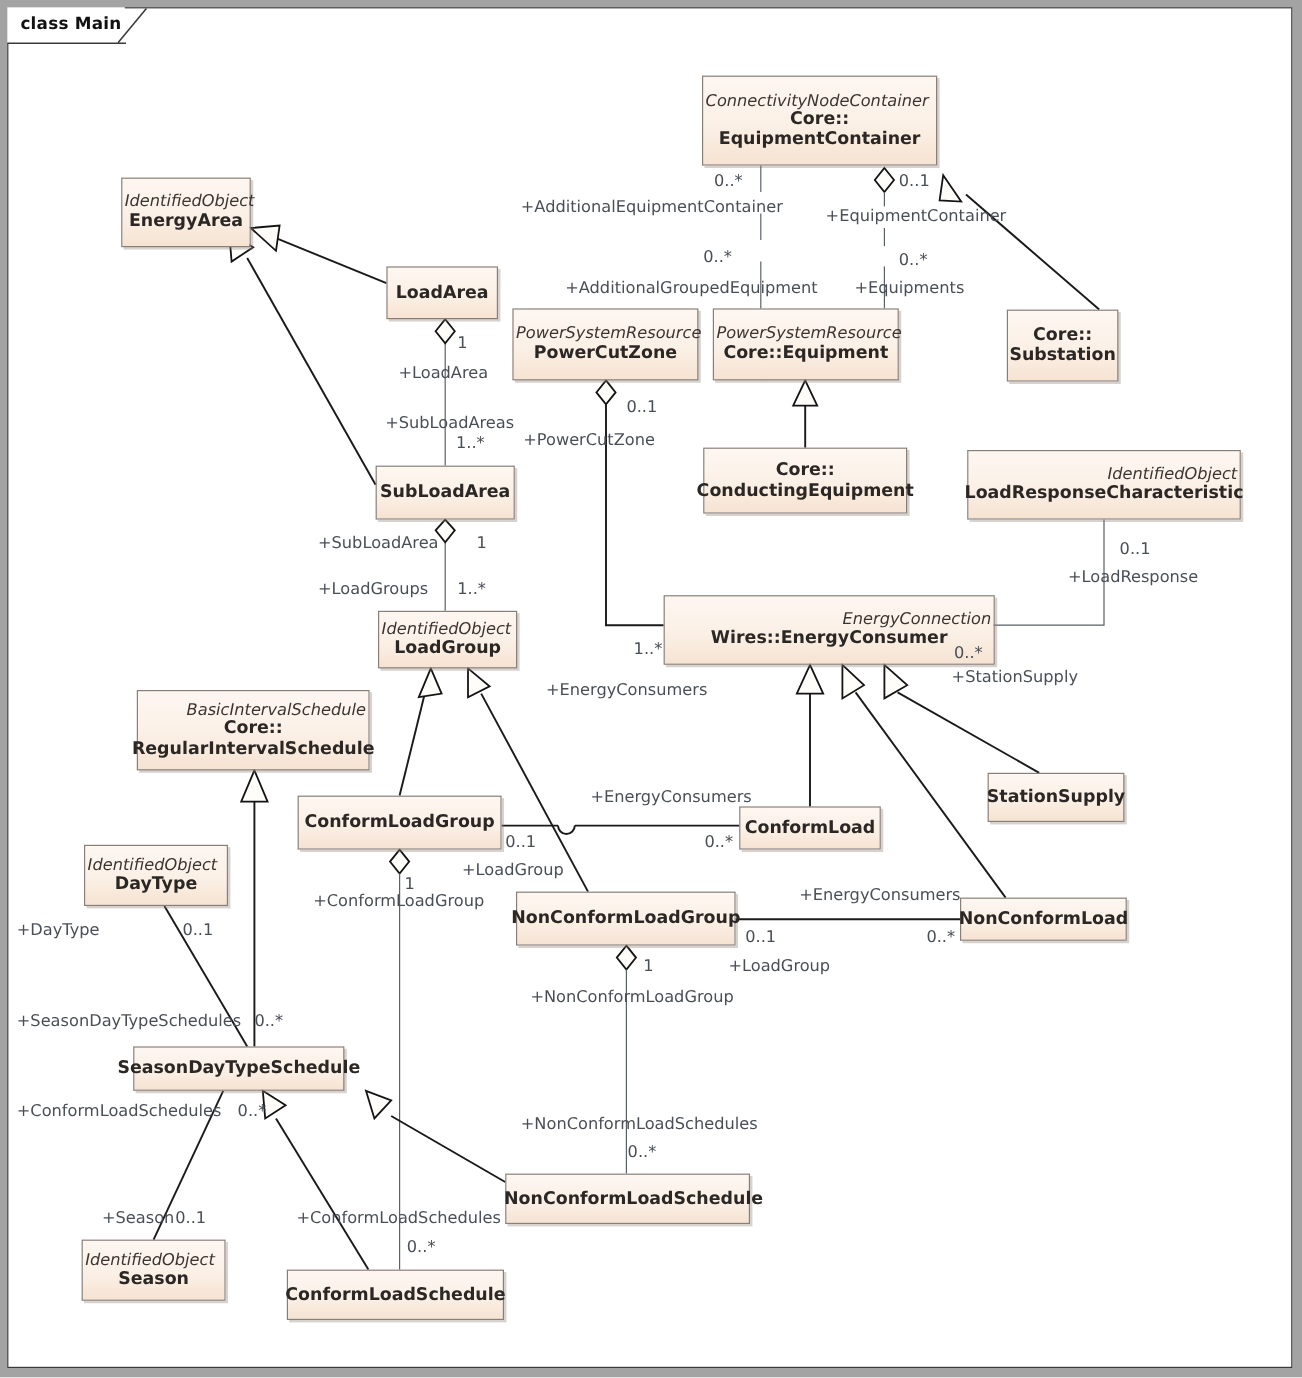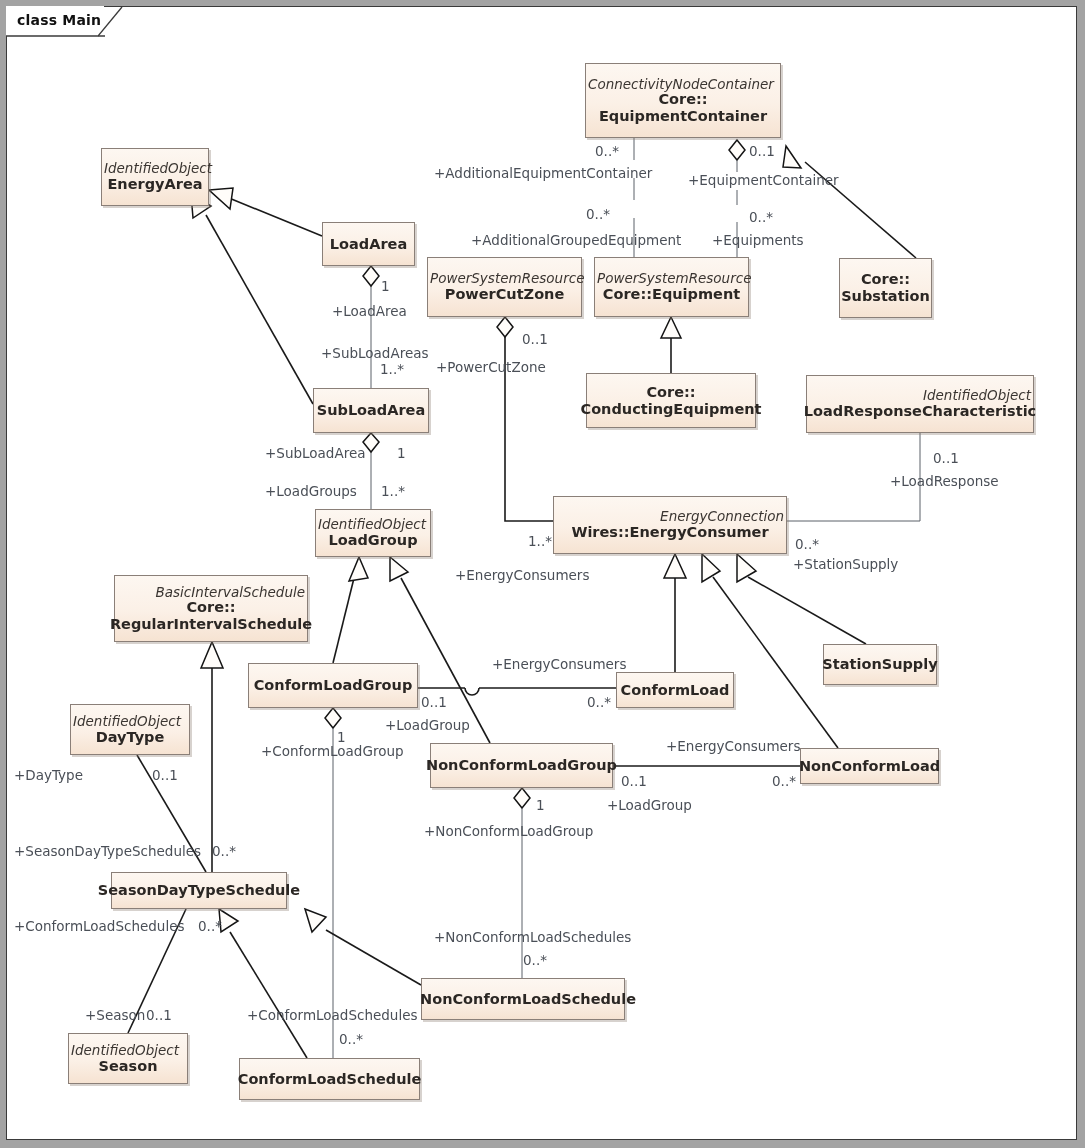--- a/index.html
+++ b/index.html
@@ -159,21 +159,21 @@
         <div class="nm">ConductingEquipment</div>
       </div>
       <div class="cls stereo-right" style="left: 806px; top: 375px; width: 228px; height: 58px;">
         <div class="stereo">IdentifiedObject</div>
         <div class="nm">LoadResponseCharacteristic</div>
       </div>
       <div class="cls stereo-left" style="left: 315px; top: 509px; width: 116px; height: 48px;">
         <div class="stereo">IdentifiedObject</div>
         <div class="nm">LoadGroup</div>
       </div>
-      <div class="cls stereo-right" style="left: 553px; top: 496px; width: 234px; height: 58px;">
+      <div class="cls stereo-right" style="left: 553px; top: 496px; width: 276px; height: 58px;">
         <div class="stereo">EnergyConnection</div>
         <div class="nm">Wires::EnergyConsumer</div>
       </div>
       <div class="cls stereo-right" style="left: 114px; top: 575px; width: 194px; height: 67px;">
         <div class="stereo">BasicIntervalSchedule</div>
         <div class="nm">Core::</div>
         <div class="nm">RegularIntervalSchedule</div>
       </div>
       <div class="cls stereo-left" style="left: 248px; top: 663px; width: 170px; height: 45px;">
         <div class="nm">ConformLoadGroup</div>
@@ -239,21 +239,21 @@
       <div class="lbl" style="left: 385px; top: 719px;">+LoadGroup</div>
       <div class="lbl" style="left: 14px; top: 769px;">+DayType</div>
       <div class="lbl" style="left: 152px; top: 769px;">0..1</div>
       <div class="lbl" style="left: 337px; top: 731px;">1</div>
       <div class="lbl" style="left: 261px; top: 745px;">+ConformLoadGroup</div>
       <div class="lbl" style="left: 666px; top: 740px;">+EnergyConsumers</div>
       <div class="lbl" style="left: 621px; top: 775px;">0..1</div>
       <div class="lbl" style="left: 772px; top: 775px;">0..*</div>
       <div class="lbl" style="left: 536px; top: 799px;">1</div>
       <div class="lbl" style="left: 607px; top: 799px;">+LoadGroup</div>
-      <div class="lbl" style="left: 424px; top: 825px;">+NonConformLoadGroup</div>
+      <div class="lbl" style="left: 442px; top: 825px;">+NonConformLoadGroup</div>
       <div class="lbl" style="left: 14px; top: 845px;">+SeasonDayTypeSchedules</div>
       <div class="lbl" style="left: 212px; top: 845px;">0..*</div>
       <div class="lbl" style="left: 14px; top: 920px;">+ConformLoadSchedules</div>
       <div class="lbl" style="left: 198px; top: 920px;">0..*</div>
       <div class="lbl" style="left: 434px; top: 931px;">+NonConformLoadSchedules</div>
       <div class="lbl" style="left: 523px; top: 954px;">0..*</div>
       <div class="lbl" style="left: 85px; top: 1009px;">+Season</div>
       <div class="lbl" style="left: 146px; top: 1009px;">0..1</div>
       <div class="lbl" style="left: 247px; top: 1009px;">+ConformLoadSchedules</div>
       <div class="lbl" style="left: 339px; top: 1033px;">0..*</div>

